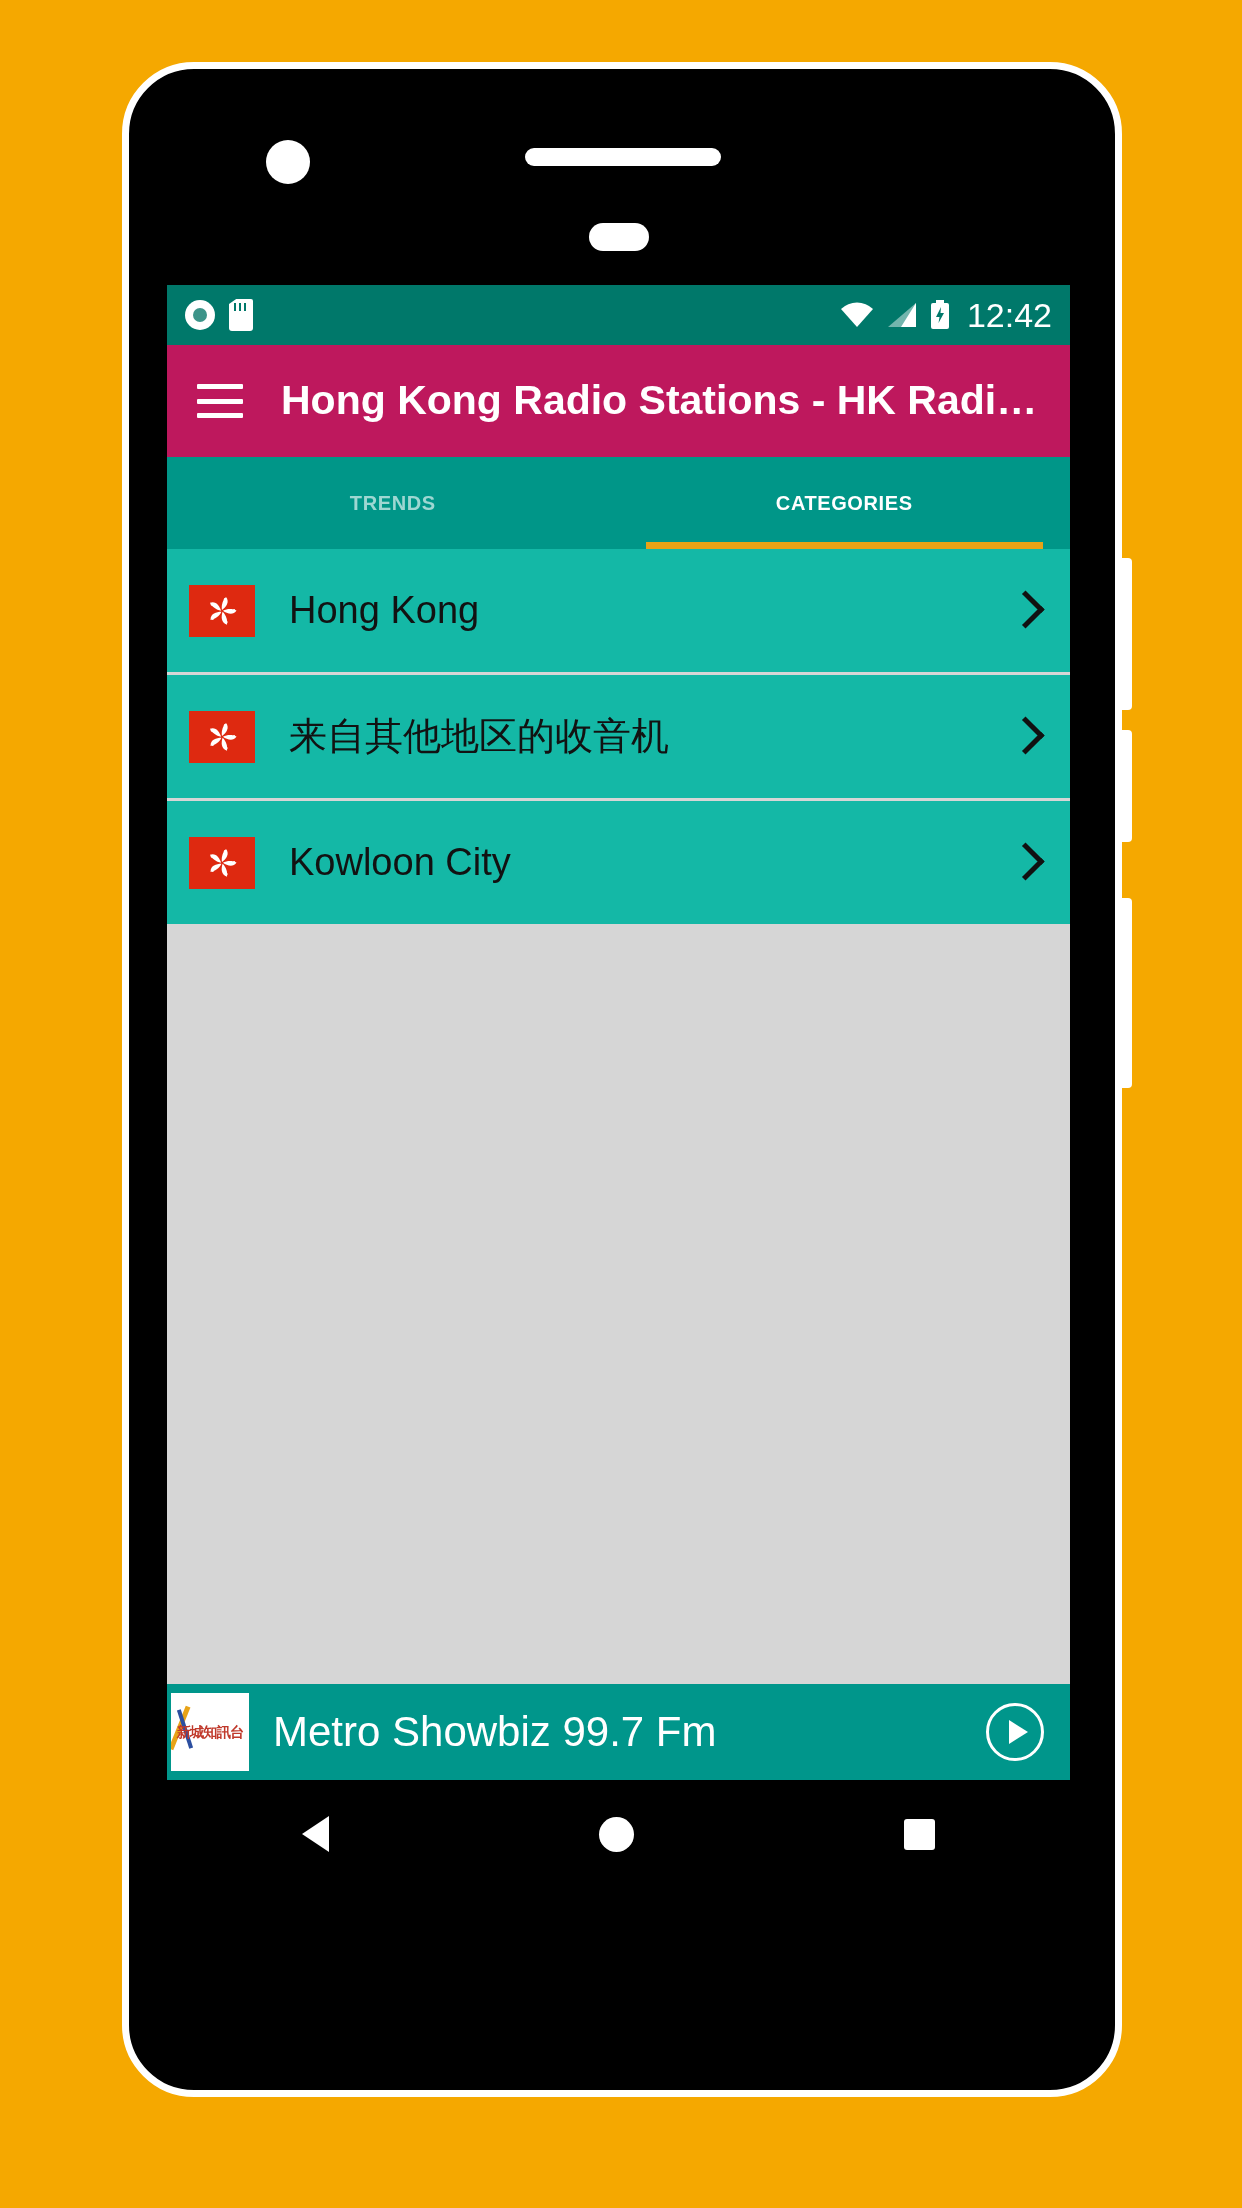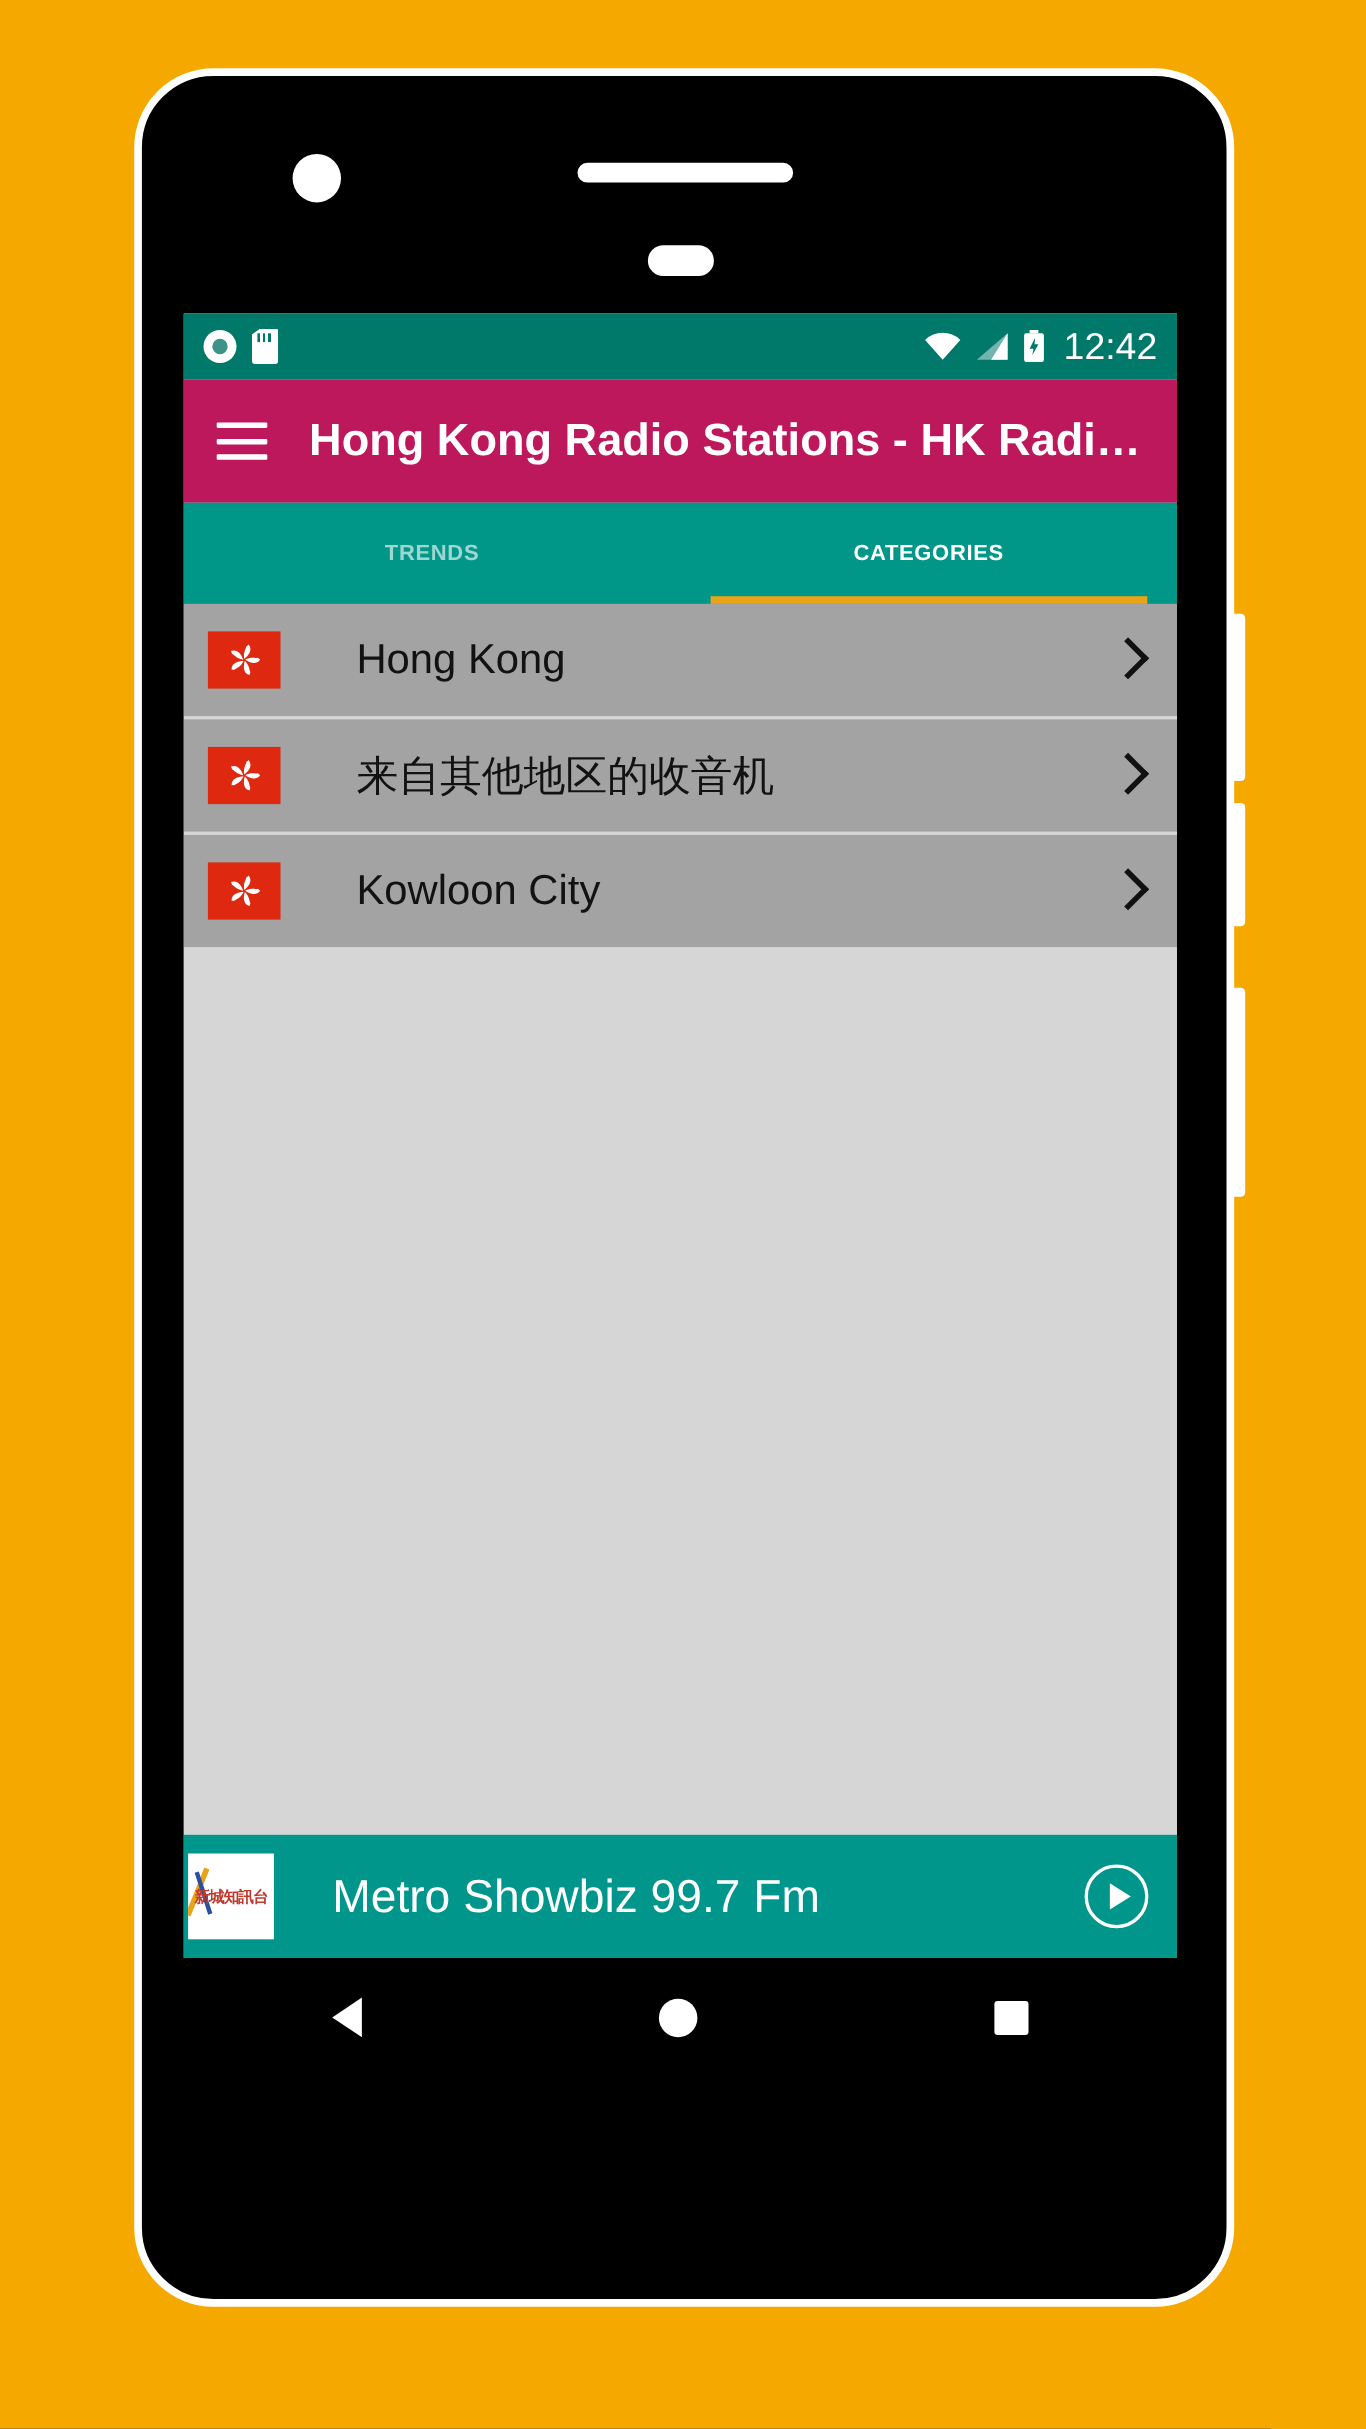--- a/index.html
+++ b/index.html
@@ -192,28 +192,27 @@
     background: #E8A317;
   }
 
   
   .list-area {
     flex: 1;
     background: #D6D6D6;
     overflow: hidden;
   }
   .list-row {
-    background: #a3a3a3;
-    height: 102px;
+    background: #14b8a6;
+    height: 123px;
     display: flex;
     align-items: center;
     padding: 0 30px 0 22px;
     margin-bottom: 3px;
     cursor: pointer;
-    gap: 35px;
   }
   .flag-icon {
     width: 66px; height: 52px;
     background: #DE2910;
     flex: none;
     position: relative;
     display: flex; align-items: center; justify-content: center;
   }
   .flag-icon svg { display:block; }
   .row-label {
@@ -234,27 +233,26 @@
     position: absolute;
     left: 2px; top: 7px;
     width: 22px; height: 22px;
     border-right: 5px solid #111111;
     border-top: 5px solid #111111;
     transform: rotate(45deg);
   }
 
   
   .player-bar {
-    height: 112px;
+    height: 96px;
     background: #00968B;
     display: flex;
     align-items: center;
     flex: none;
     padding-right: 26px;
-    gap: 29px;
   }
   .player-thumb {
     width: 78px; height: 78px;
     background: #FFFFFF;
     margin-left: 4px;
     flex: none;
     display: flex; align-items: center; justify-content: center;
     overflow: hidden;
     position: relative;
   }

